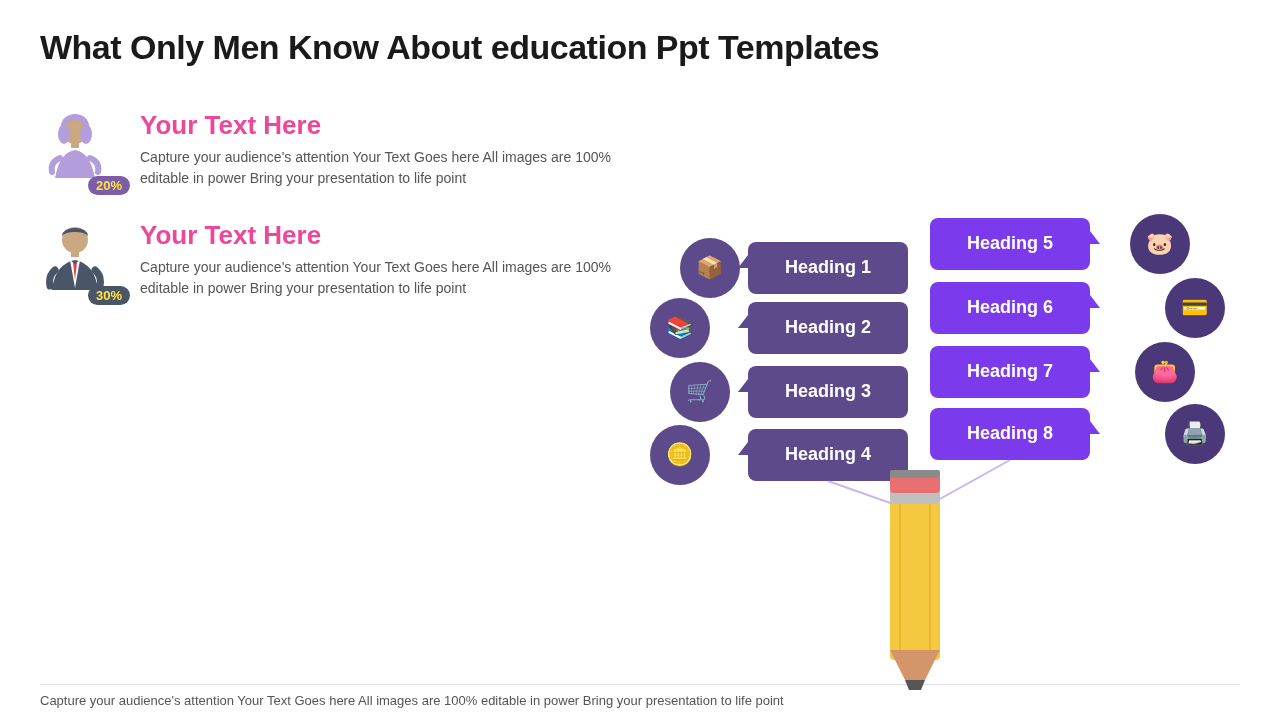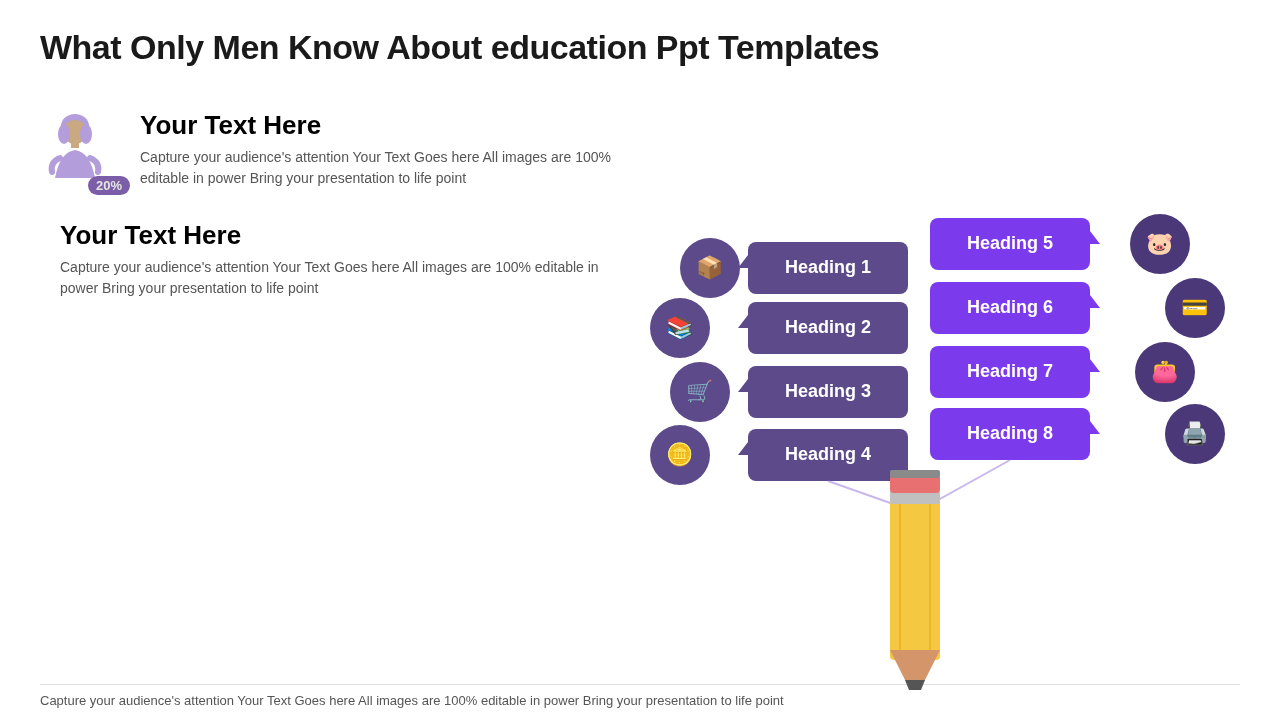--- a/index.html
+++ b/index.html
@@ -47,40 +47,40 @@
     .avatar-icon {
       width: 70px;
       height: 70px;
     }
 
     .percentage-badge {
       position: absolute;
       bottom: -5px;
       right: -10px;
       background: #7b5ea7;
-      color: #e5e5e5;
+      color: #fde047;
       border-radius: 12px;
       padding: 2px 8px;
       font-size: 13px;
       font-weight: 600;
     }
 
     .percentage-badge.dark {
       background: #4a5568;
     }
 
     .item-text {
       margin-left: 20px;
       flex: 1;
     }
 
     .item-heading {
       font-size: 26px;
       font-weight: 700;
-      color: #000000;
+      color: #ec4899;
       margin-bottom: 6px;
     }
 
     .item-body {
       font-size: 14px;
       color: #555;
       line-height: 1.5;
     }
 
     
@@ -132,20 +132,40 @@
       </svg>
       <span class="percentage-badge">20%</span>
     </div>
     <div class="item-text">
       <div class="item-heading">Your Text Here</div>
       <div class="item-body">Capture your audience's attention Your Text Goes here All images are 100% editable in power Bring your presentation to life point</div>
     </div>
   </div>
 
   <div class="item-block">
+    <div class="avatar-wrap">
+      
+      <svg class="avatar-icon" viewBox="0 0 70 70" xmlns="http://www.w3.org/2000/svg">
+
+        <circle cx="35" cy="20" r="13" fill="#c9a882"></circle>
+
+        <path d="M22 16 Q23 8 35 8 Q47 8 48 16 Q45 12 35 12 Q25 12 22 16 Z" fill="#4a5568"></path>
+
+        <rect x="31" y="31" width="8" height="6" fill="#c9a882"></rect>
+
+        <path d="M12 70 Q15 44 35 40 Q55 44 58 70 Z" fill="#4a5568"></path>
+
+        <path d="M30 40 L35 68 L40 40 Q37 42 35 45 Q33 42 30 40 Z" fill="#ffffff"></path>
+        <path d="M33 42 L35 60 L37 42 L35 44 Z" fill="#e53e3e"></path>
+
+        <path d="M15 50 Q8 56 10 66" stroke="#4a5568" stroke-width="7" fill="none" stroke-linecap="round"></path>
+        <path d="M55 50 Q62 56 60 66" stroke="#4a5568" stroke-width="7" fill="none" stroke-linecap="round"></path>
+      </svg>
+      <span class="percentage-badge dark">30%</span>
+    </div>
     <div class="item-text">
       <div class="item-heading">Your Text Here</div>
       <div class="item-body">Capture your audience's attention Your Text Goes here All images are 100% editable in power Bring your presentation to life point</div>
     </div>
   </div>
 
 </div>
 
 <div class="footer-text">Capture your audience's attention Your Text Goes here All images are 100% editable in power Bring your presentation to life point</div>
 

